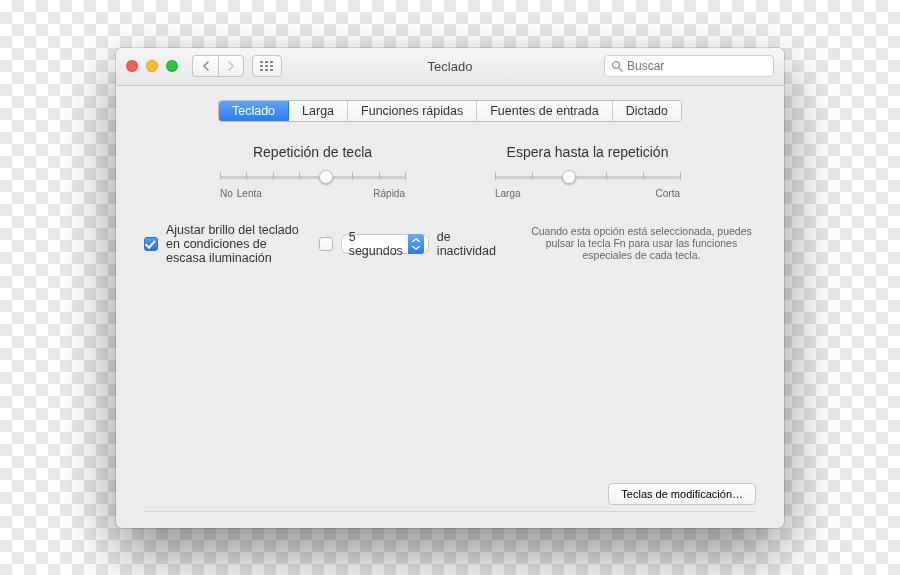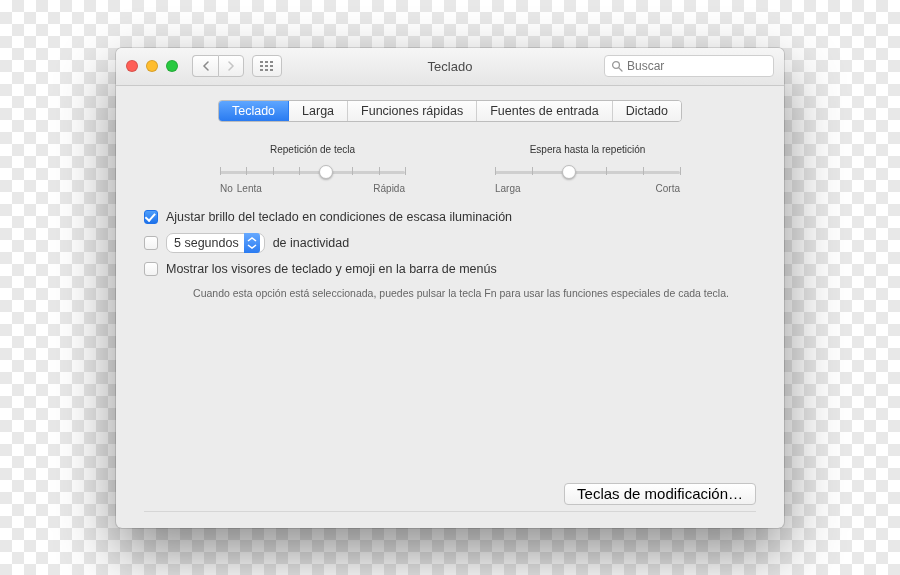--- a/index.html
+++ b/index.html
@@ -85,21 +85,21 @@
   }
   .tab:last-child { border-right: none; }
   .tab.selected {
     background: linear-gradient(#5ea6ff,#2a7bf1); color: #fff; border-right-color: #2a7bf1;
   }
 
   .sliders-row {
     display: flex; justify-content: center; gap: 90px; margin-top: 22px;
   }
   .slider-block { width: 185px; text-align: center; }
-  .slider-label { font-size: 10px; color: #333; margin-bottom: 6px; }
+  .slider-label { font-size: 14px; color: #333; margin-bottom: 6px; }
   .slider-track {
     position: relative; height: 22px; margin: 2px 0;
   }
   .slider-line {
     position: absolute; top: 10px; left: 0; right: 0; height: 3px;
     background: #cfcfcf; border-radius: 2px;
   }
   .slider-ticks {
     position: absolute; top: 6px; left: 0; right: 0; height: 10px;
   }
@@ -112,23 +112,23 @@
     box-shadow: 0 1px 2px rgba(0,0,0,0.25);
     transform: translateX(-50%);
   }
   .slider-captions {
     display: flex; justify-content: space-between; margin-top: -2px;
     font-size: 10px; color: #666;
   }
   .slider-captions.three span:nth-child(2){ margin-left: -8px; }
 
   .options {
-    margin-top: 16px;
+    margin-top: 24px;
     display: flex;
-    flex-direction: column;
+    flex-direction: row;
     gap: 9px;
   }
   .opt {
     display: flex; align-items: center; gap: 8px; font-size: 12.5px; color: #333;
   }
   .ck {
     width: 14px; height: 14px; border-radius: 3px; border: 1px solid #b7b7b7;
     background: linear-gradient(#fff,#f3f3f3); display: inline-flex;
     align-items: center; justify-content: center; flex-shrink: 0;
   }
@@ -153,21 +153,21 @@
   .stepper svg { width: 16px; height: 20px; }
   .hint { font-size: 10.5px; color: #666; margin-left: 22px; margin-top: 2px; text-align: center; }
 
   .footer-row1, .footer-row2 {
     display: flex; justify-content: flex-end; align-items: center; gap: 10px;
   }
   .footer-row1 { margin-top: auto; padding-bottom: 6px; border-bottom: 1px solid #d6d6d6; }
   .footer-row2 { padding-top: 10px; }
   .pushbtn {
     height: 22px; padding: 0 12px; background: linear-gradient(#fff,#f2f2f2);
-    border: 1px solid #c4c4c4; border-radius: 4px; font-size: 15px;
+    border: 1px solid #c4c4c4; border-radius: 4px; font-size: 11px;
     display: inline-flex; align-items: center;
   }
   .helpbtn {
     width: 22px; height: 22px; border-radius: 50%; border: 1px solid #c4c4c4;
     background: linear-gradient(#fff,#f0f0f0); display: inline-flex;
     align-items: center; justify-content: center; color: #555;
   }
 </style>
 </head>
 <body>
@@ -287,24 +287,20 @@
           <span class="stepper">
             <svg viewBox="0 0 16 20">
                 <path d="M4 8l4-3 4 3" stroke="#fff" stroke-width="1.5" fill="none"></path>
                 <path d="M4 12l4 3 4-3" stroke="#fff" stroke-width="1.5" fill="none"></path>
               </svg>
           </span>
         </span>
         <span>de inactividad</span>
       </label>
 
-      <label class="opt">
-        <span class="ck"></span>
-        <span>Mostrar los visores de teclado y emoji en la barra de menús</span>
-      </label>
 
       <div>
         <div class="hint">Cuando esta opción está seleccionada, puedes pulsar la tecla Fn para usar las funciones especiales de cada tecla.</div>
       </div>
     </div>
 
     <div class="footer-row1">
       <button class="pushbtn">Teclas de modificación…</button>
     </div>
   </div>

